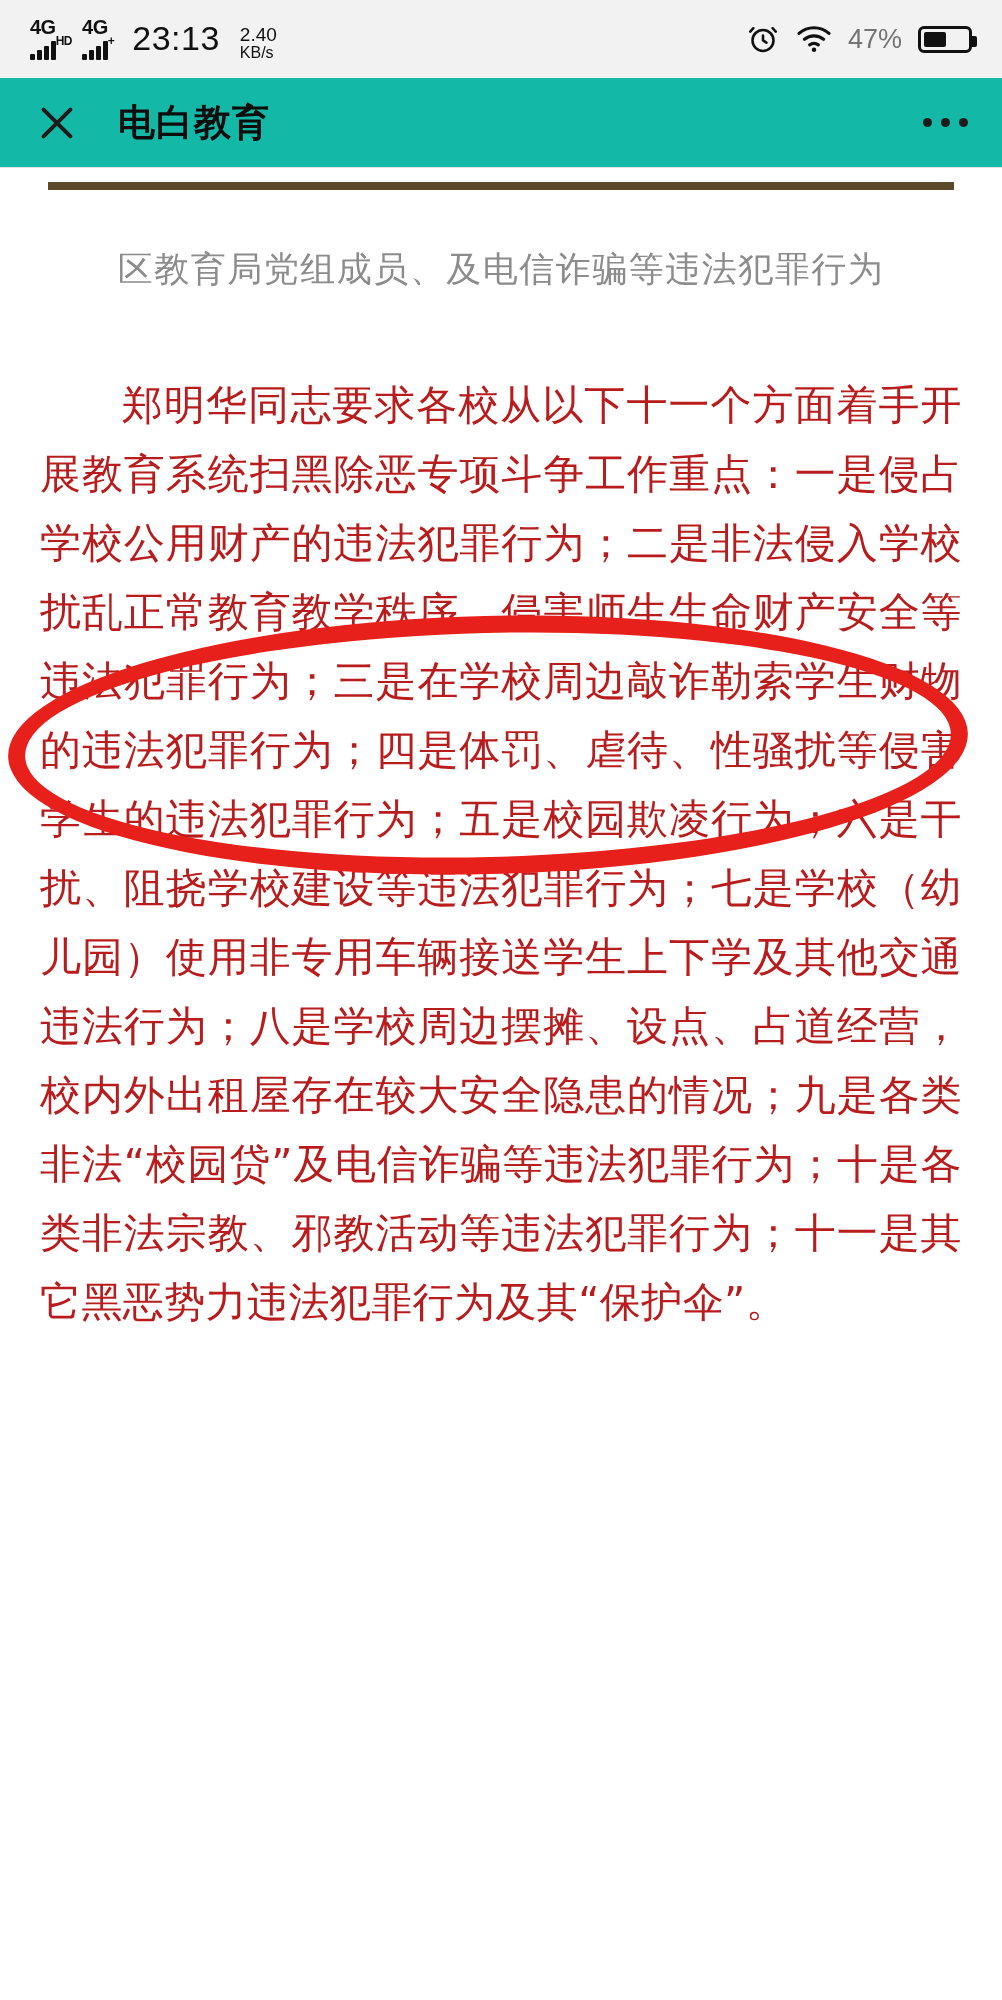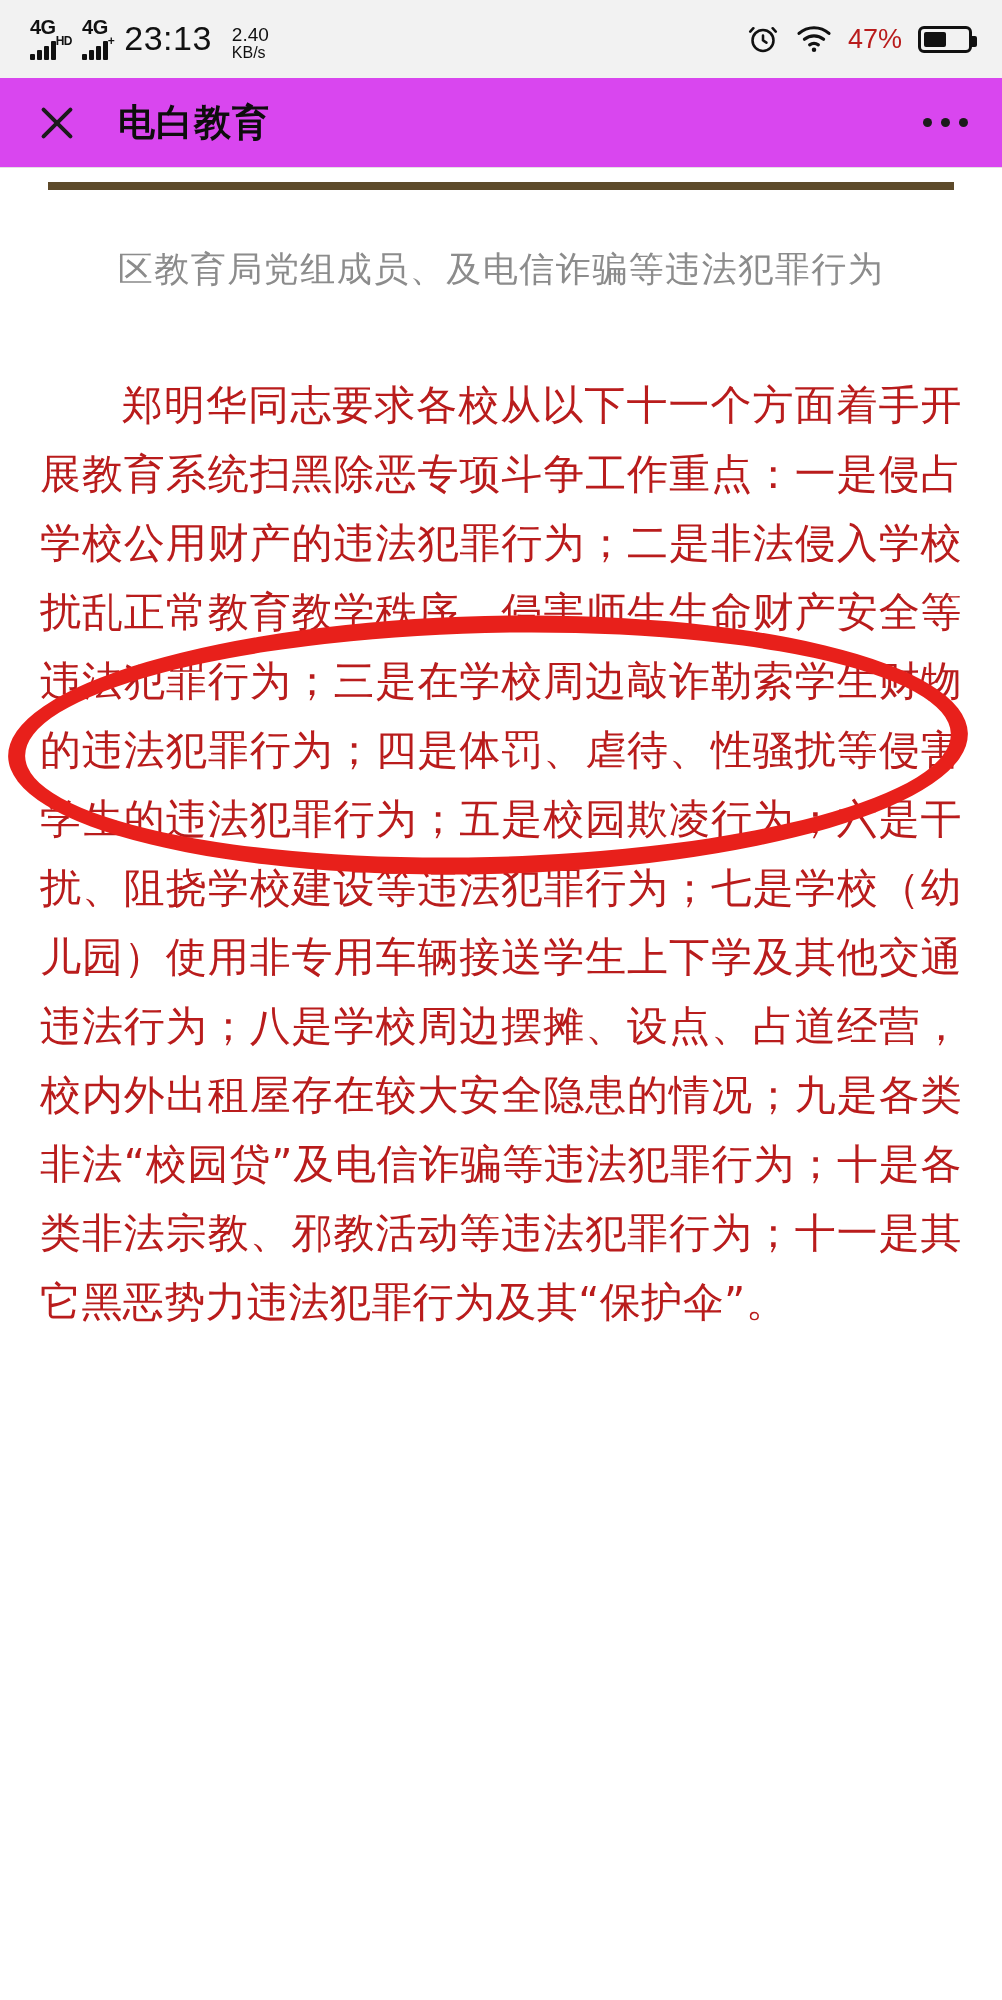--- a/index.html
+++ b/index.html
@@ -66,40 +66,41 @@
   }
   .bars i:nth-child(1) { height: 6px; }
   .bars i:nth-child(2) { height: 10px; }
   .bars i:nth-child(3) { height: 14px; }
   .bars i:nth-child(4) { height: 19px; }
 
   .clock {
     font-size: 34px;
     font-weight: 500;
     color: #111;
+    margin-left: 8px;
     letter-spacing: 0.5px;
   }
   .netspeed {
     display: flex;
     flex-direction: column;
     line-height: 1.05;
     margin-left: 10px;
     margin-top: 8px;
   }
   .netspeed .num { font-size: 19px; color: #111; }
   .netspeed .unit { font-size: 16px; color: #111; }
 
   .status-right {
     display: flex;
     align-items: center;
     gap: 16px;
   }
   .battery-pct {
     font-size: 27px;
-    color: #b91c1c;
+    color: #737373;
     font-weight: 500;
   }
   .batt {
     width: 54px;
     height: 27px;
     border: 3px solid #111;
     border-radius: 6px;
     position: relative;
     box-sizing: border-box;
   }
@@ -117,21 +118,21 @@
     position: absolute;
     left: 3px; top: 3px; bottom: 3px;
     width: 45%;
     background: #111;
     border-radius: 2px;
   }
 
   
   .title-bar {
     height: 90px;
-    background: #d946ef;
+    background: #14b8a6;
     display: flex;
     align-items: center;
     padding: 0 34px;
     box-sizing: border-box;
     border-bottom: 1px solid #e2e2e2;
   }
   .close-x {
     width: 46px;
     height: 46px;
     position: relative;

